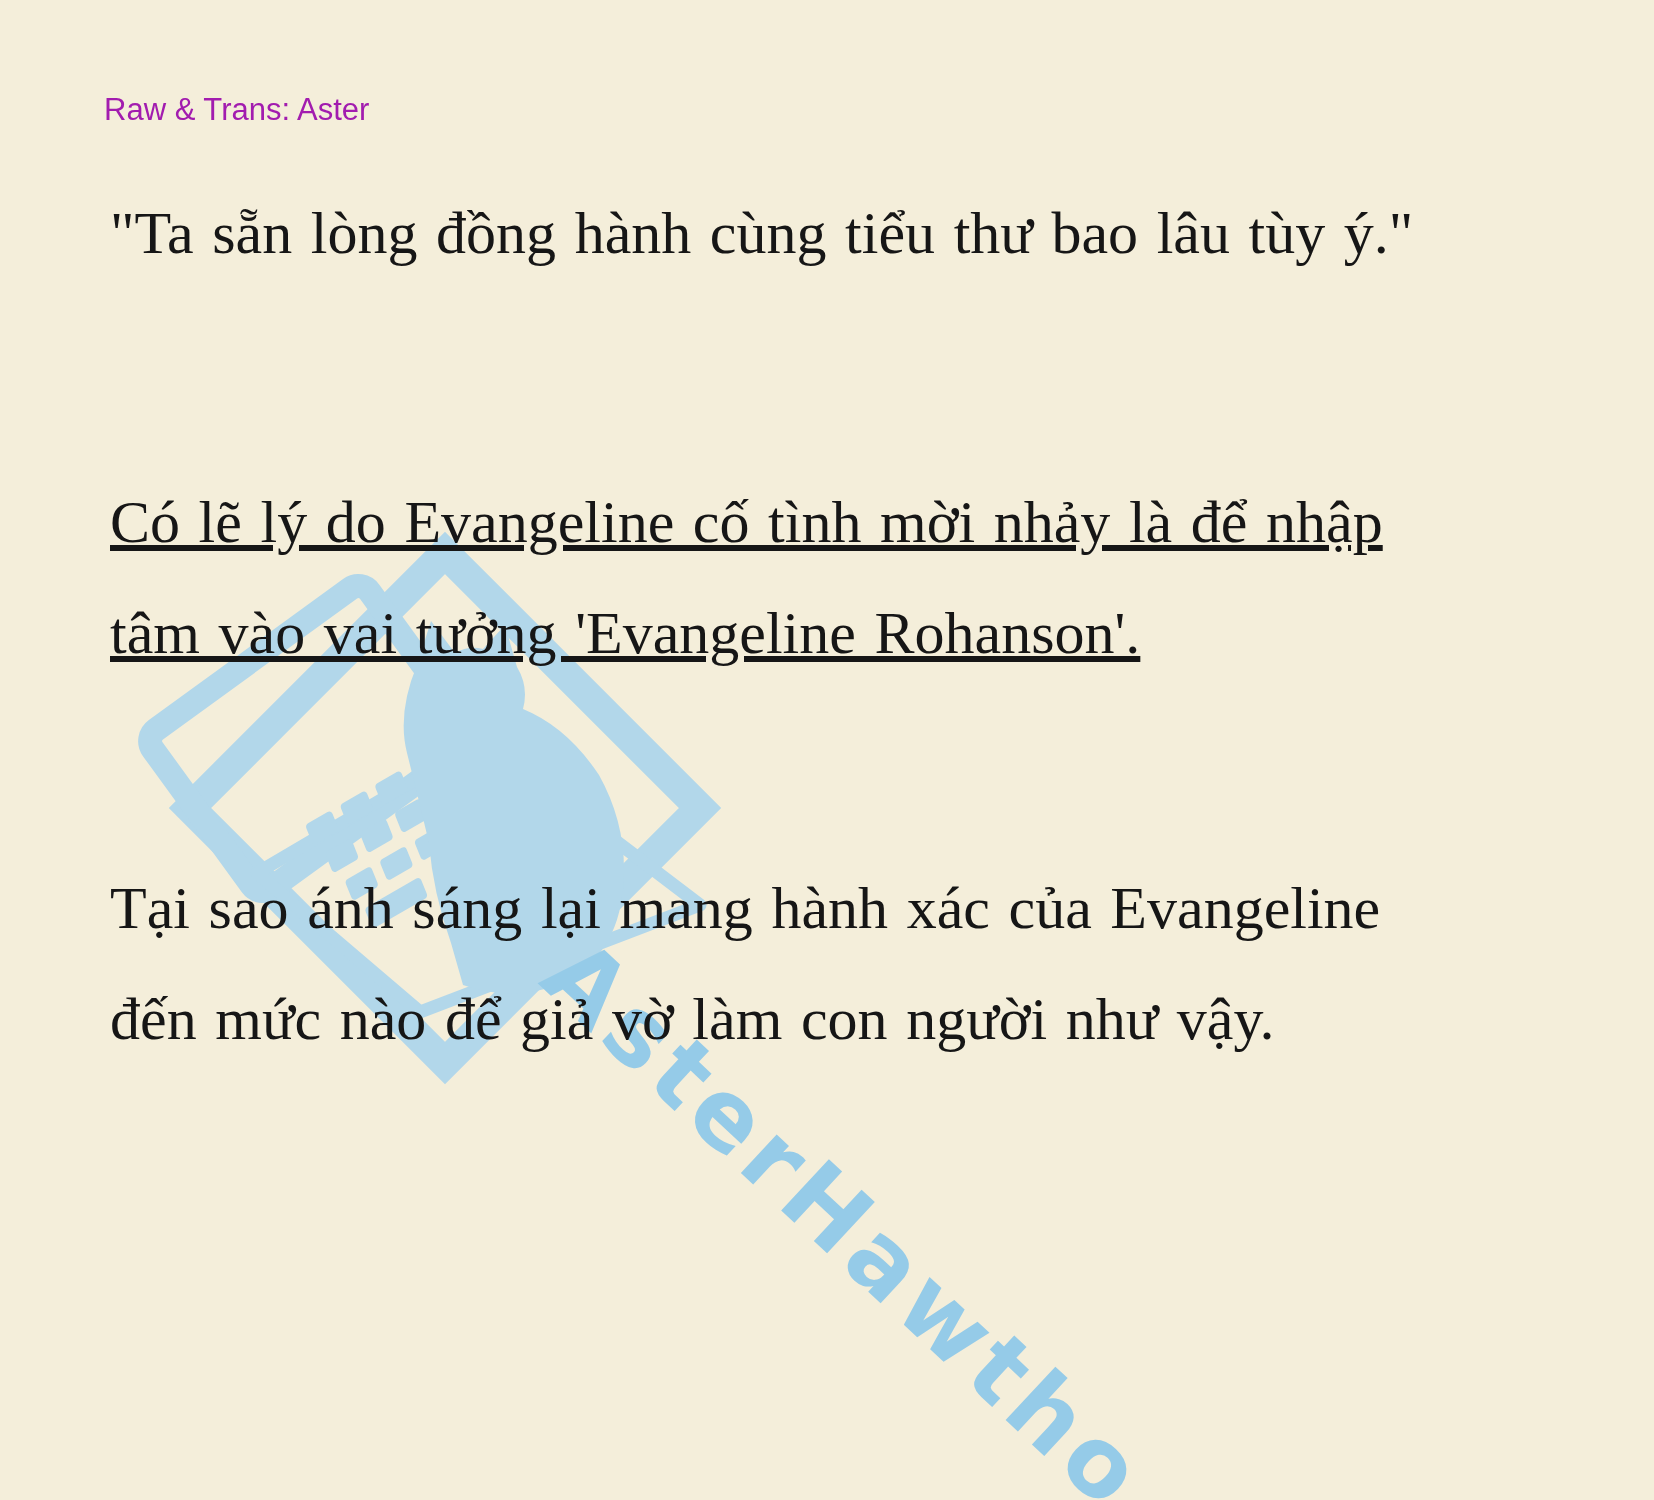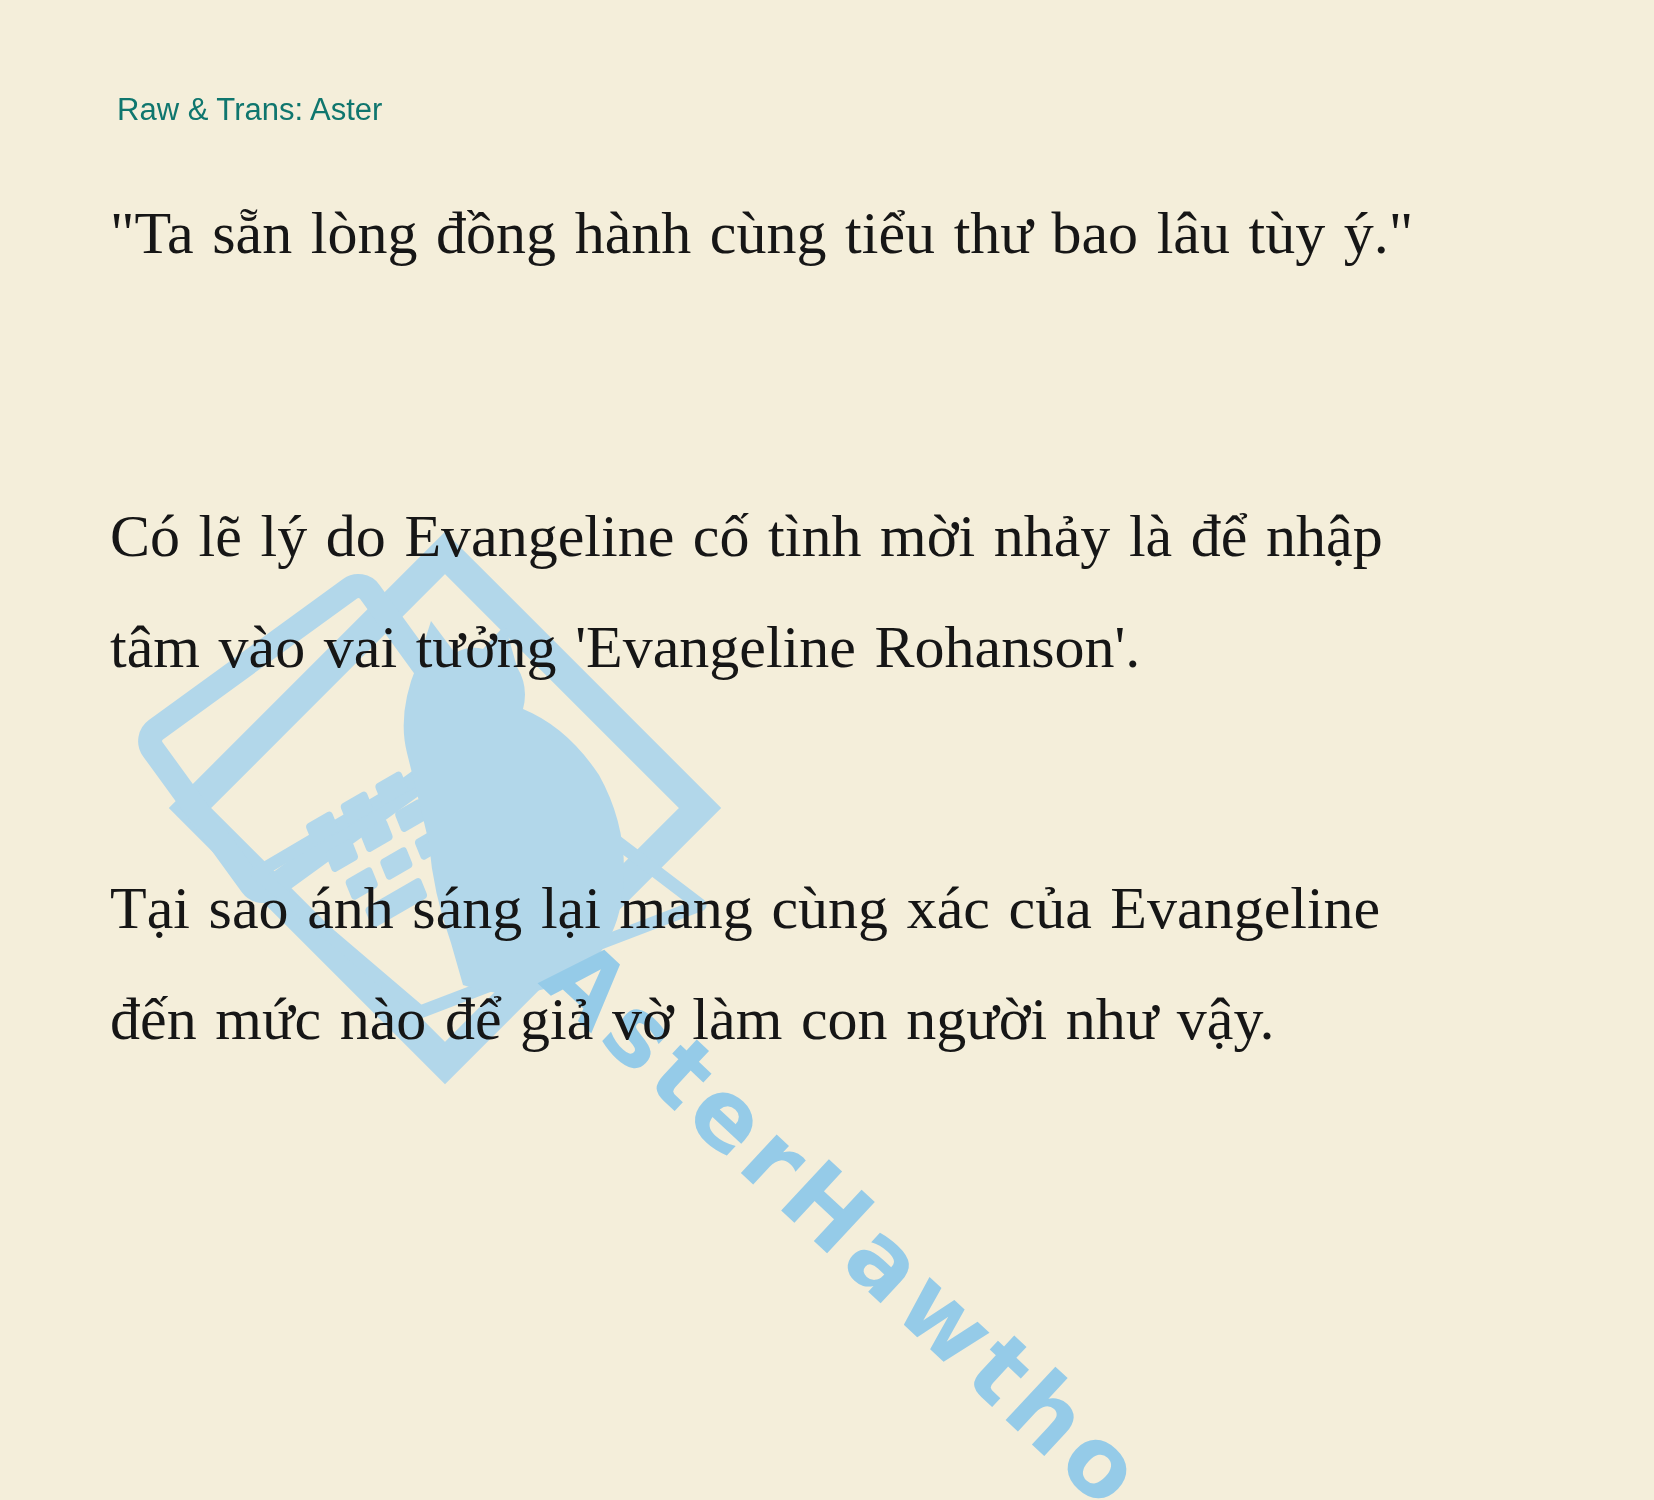--- a/index.html
+++ b/index.html
@@ -12,37 +12,37 @@
   html,body{width:1654px;height:1500px;}
   body{
     position:relative;
     background:var(--bg);
     overflow:hidden;
     font-family:"Liberation Serif","DejaVu Serif",serif;
     color:var(--ink);
   }
   .credit{
     position:absolute;
-    left:117px; top:92px;
+    left:104px; top:92px;
     font-family:"Liberation Sans","DejaVu Sans",sans-serif;
     font-size:31px;
-    color:#0f766e;
+    color:#a21caf;
   }
   .para{
     position:absolute;
     left:110px;
     width:1460px;
     font-size:60px;
     line-height:111px;
     word-spacing:0.06em;
     z-index:2;
   }
   .para .line{display:block;white-space:nowrap;}
   #p1{top:178px;}
-  #p2{top:481px;}
+  #p2{top:467px;text-decoration:underline;}
   #p3{top:853px;}
 
   
   .wm-logo{
     position:absolute;
     left:135px; top:515px;
     width:620px; height:600px;
     color:var(--wm);
     z-index:0;
   }
@@ -110,15 +110,15 @@
 <div class="para" id="p1">
   <span class="line">"Ta sẵn lòng đồng hành cùng tiểu thư bao lâu tùy ý."</span>
 </div>
 
 <div class="para" id="p2">
   <span class="line">Có lẽ lý do Evangeline cố tình mời nhảy là để nhập</span>
   <span class="line">tâm vào vai tưởng 'Evangeline Rohanson'.</span>
 </div>
 
 <div class="para" id="p3">
-  <span class="line">Tại sao ánh sáng lại mang cùng xác của Evangeline</span>
+  <span class="line">Tại sao ánh sáng lại mang hành xác của Evangeline</span>
   <span class="line">đến mức nào để giả vờ làm con người như vậy.</span>
 </div>
 
 </body></html>

